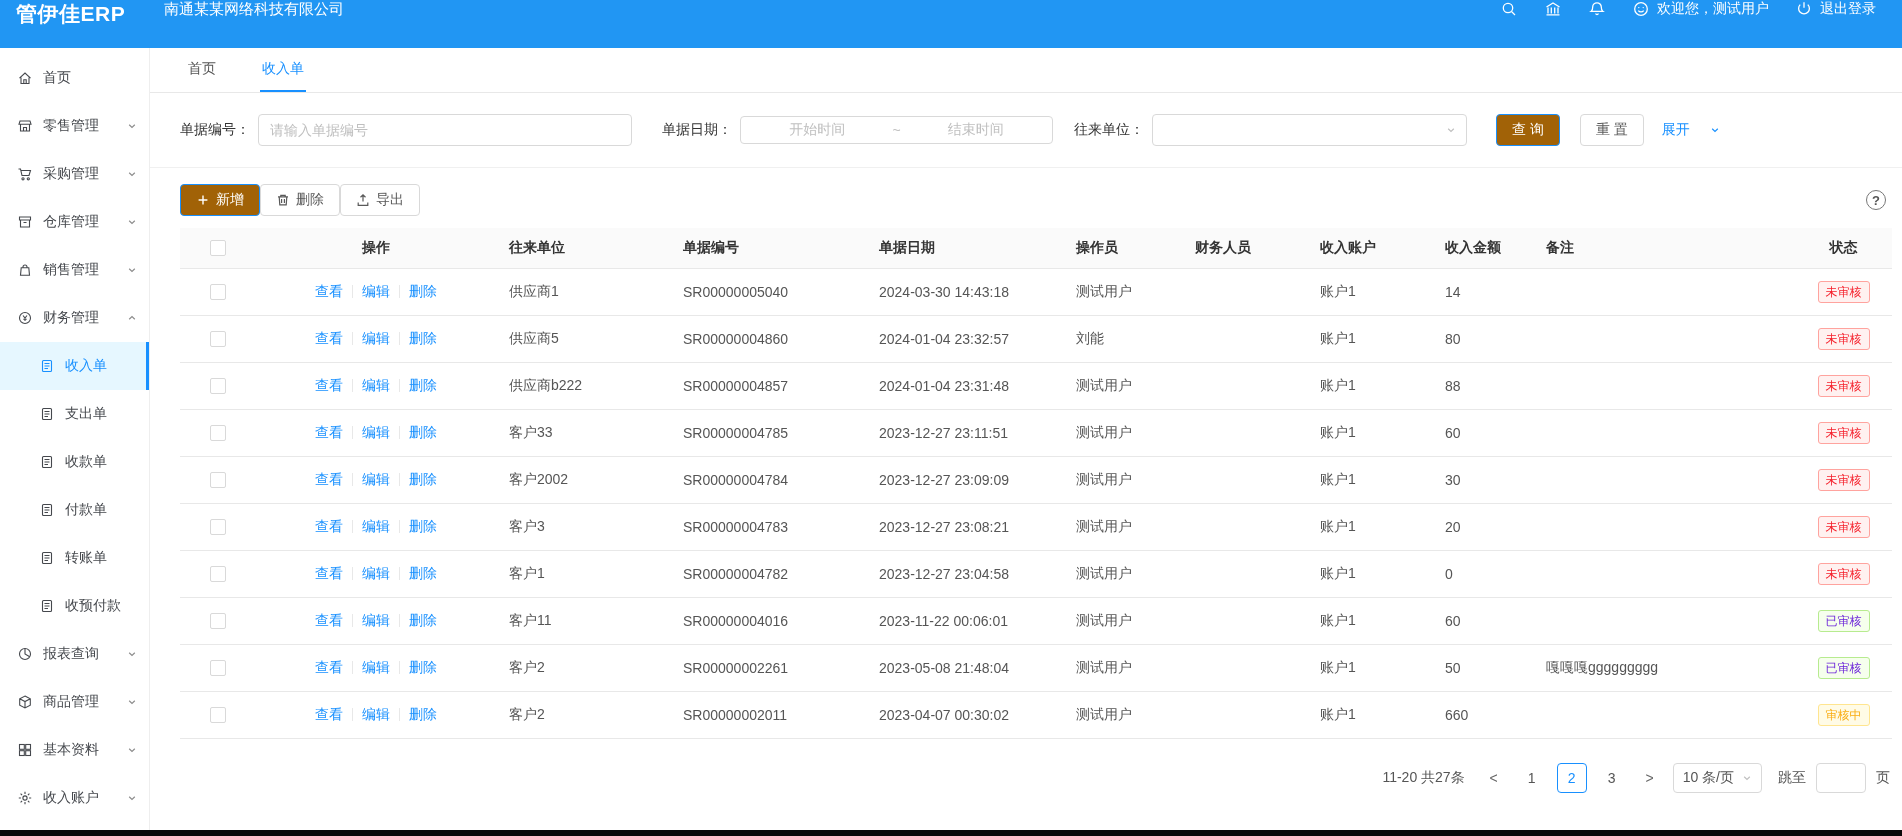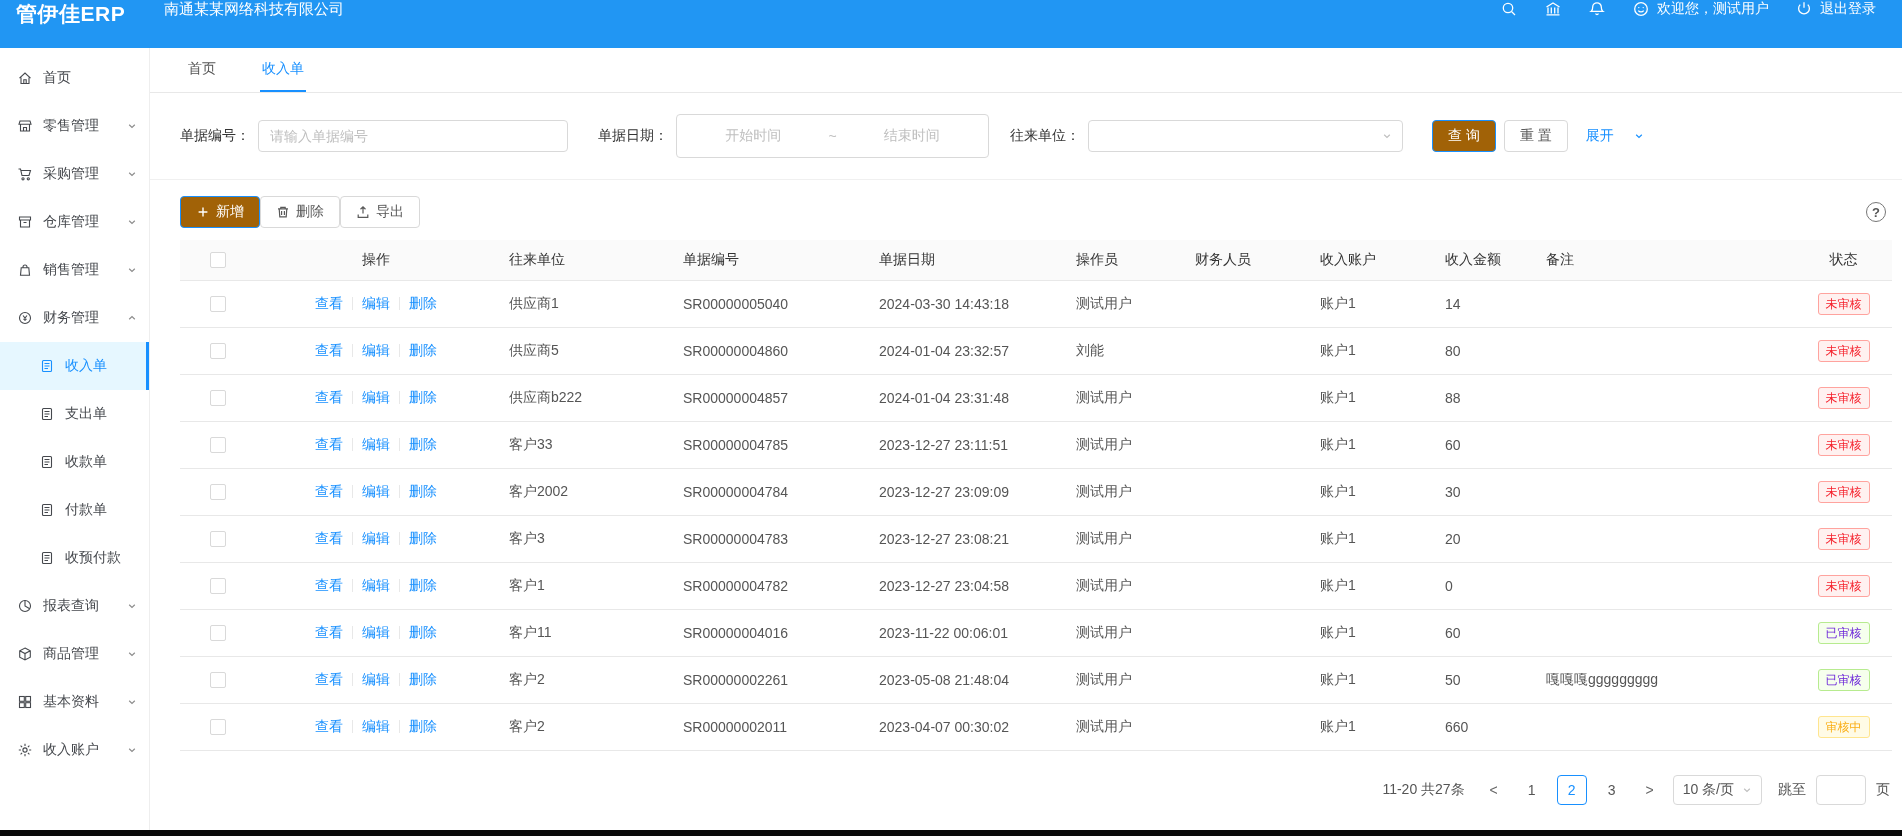--- a/index.html
+++ b/index.html
@@ -29,43 +29,43 @@
 
   
   .tabbar{height:45px;border-bottom:1px solid #e8e8e8;display:flex;align-items:stretch;padding-left:36px;gap:42px;flex-shrink:0}
   .tab{display:flex;align-items:center;color:#555;cursor:pointer;border-bottom:2px solid transparent;padding:0 2px;font-size:14px}
   .tab.active{color:#1890ff;border-bottom-color:#1890ff}
 
   
   .filterbar{display:flex;align-items:center;padding:21px 10px 21px 30px;border-bottom:1px solid #f0f0f0;flex-shrink:0}
   .f-label{color:#333;margin-right:8px;white-space:nowrap}
   .g1{margin-left:30px}.g2{margin-left:21px}
-  .f-input{width:310px;height:32px;border:1px solid #d9d9d9;border-radius:4px;padding:0 11px;font-size:14px;color:#333;outline:none}
+  .f-input{width:374px;height:32px;border:1px solid #d9d9d9;border-radius:4px;padding:0 11px;font-size:14px;color:#333;outline:none}
   .f-input::placeholder{color:#bfbfbf}
-  .f-range{width:313px;height:44px;border:1px solid #d9d9d9;border-radius:4px;display:flex;align-items:center;padding:0 12px;gap:0;cursor:pointer}
+  .f-range{width:313px;height:28px;border:1px solid #d9d9d9;border-radius:4px;display:flex;align-items:center;padding:0 12px;gap:0;cursor:pointer}
   .f-range .ph{color:#bfbfbf;flex:1;text-align:center;white-space:nowrap}
   .f-range .sep{flex:0 0 30px}
   .f-select{width:315px;height:32px;border:1px solid #d9d9d9;border-radius:4px;position:relative;cursor:pointer;background:#fff}
   .f-select .selchev{position:absolute;right:10px;top:50%;transform:translateY(-50%);color:#bfbfbf;display:inline-flex}
   .btn{height:32px;padding:0 15px;border-radius:4px;font-size:14px;display:inline-flex;align-items:center;gap:6px;cursor:pointer;white-space:nowrap;font-family:inherit}
   .btn-primary{background:#a16207;border:1px solid #1890ff;color:#fff}
   .btn-default{background:#fff;border:1px solid #d9d9d9;color:#595959}
   .btn-search{margin-left:29px}
-  .btn-reset{margin-left:8px}
+  .btn-reset{margin-left:20px}
   .expand-link{color:#1890ff;display:inline-flex;align-items:center;gap:20px;margin-left:18px;cursor:pointer;white-space:nowrap}
 
   
   .toolbar{display:flex;align-items:center;padding:16px 16px 12px 30px;flex-shrink:0}
   .help{margin-left:auto;width:20px;height:20px;border:1.5px solid #777;border-radius:50%;color:#555;font-size:13px;font-weight:bold;display:flex;align-items:center;justify-content:center;cursor:pointer}
 
   
   .table-wrap{margin:0 10px 0 30px}
   table{width:100%;border-collapse:collapse;table-layout:fixed}
   th,td{border-bottom:1px solid #e8e8e8;padding:0 12px;text-align:left;font-size:14px;white-space:nowrap;overflow:hidden;text-overflow:ellipsis}
-  thead th{background:#fafafa;height:40px;color:#333;font-weight:400}
+  thead th{background:#fafafa;height:40px;color:#333;font-weight:700}
   tbody td{height:47px;color:#555}
   .col-check{text-align:center;padding:0}
   .col-actions{text-align:center}
   .col-status{text-align:center}
   .checkbox{display:inline-block;width:16px;height:16px;border:1px solid #d9d9d9;border-radius:2px;background:#fff;vertical-align:middle;cursor:pointer}
   .tlink{color:#1890ff;cursor:pointer;text-decoration:none}
   .vdiv{display:inline-block;width:1px;height:13px;background:#e8e8e8;margin:0 9px;vertical-align:middle}
   .badge{display:inline-block;line-height:20px;padding:0 7px;font-size:12px;border-radius:3px;border:1px solid transparent}
   .badge-red{color:#f5222d;background:#fff1f0;border-color:#ffa39e}
   .badge-green{color:#6d28d9;background:#f6ffed;border-color:#b7eb8f}
@@ -239,20 +239,29 @@
         <span>收款单</span>
       </div>
       <div class="side-item">
         <span class="sicon">
             <svg width="16" height="16" viewBox="0 0 16 16" fill="none" stroke="currentColor" stroke-width="1.1">
               <rect x="3.5" y="2.5" width="9" height="11" rx="1"></rect>
               <path d="M5.5 5.5h5M5.5 8h5M5.5 10.5h3.5"></path>
             </svg>
           </span>
         <span>付款单</span>
+      </div>
+      <div class="side-item">
+        <span class="sicon">
+            <svg width="16" height="16" viewBox="0 0 16 16" fill="none" stroke="currentColor" stroke-width="1.1">
+              <rect x="3.5" y="2.5" width="9" height="11" rx="1"></rect>
+              <path d="M5.5 5.5h5M5.5 8h5M5.5 10.5h3.5"></path>
+            </svg>
+          </span>
+        <span>转账单</span>
       </div>
       <div class="side-item">
         <span class="sicon">
             <svg width="16" height="16" viewBox="0 0 16 16" fill="none" stroke="currentColor" stroke-width="1.1">
               <rect x="3.5" y="2.5" width="9" height="11" rx="1"></rect>
               <path d="M5.5 5.5h5M5.5 8h5M5.5 10.5h3.5"></path>
             </svg>
           </span>
         <span>收预付款</span>
       </div>

